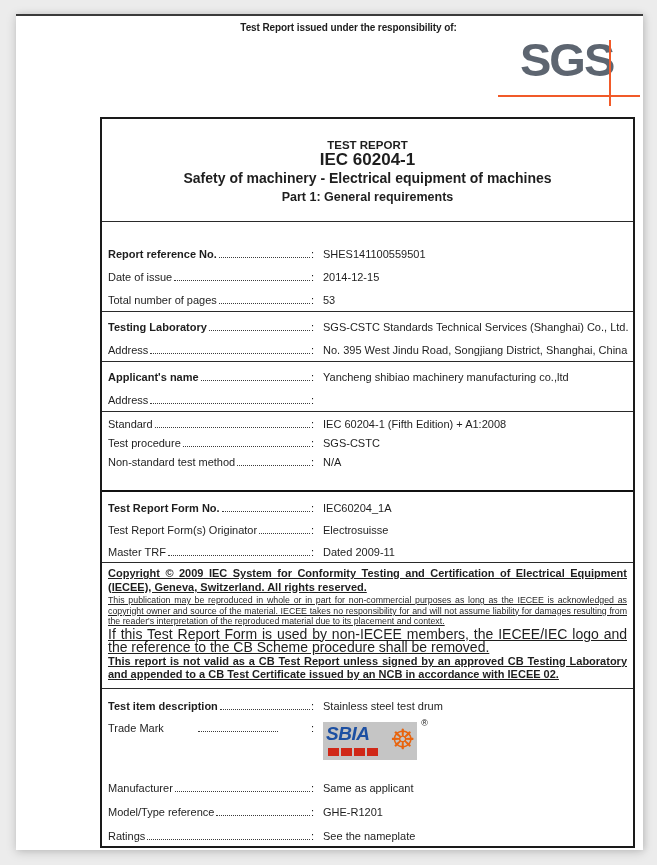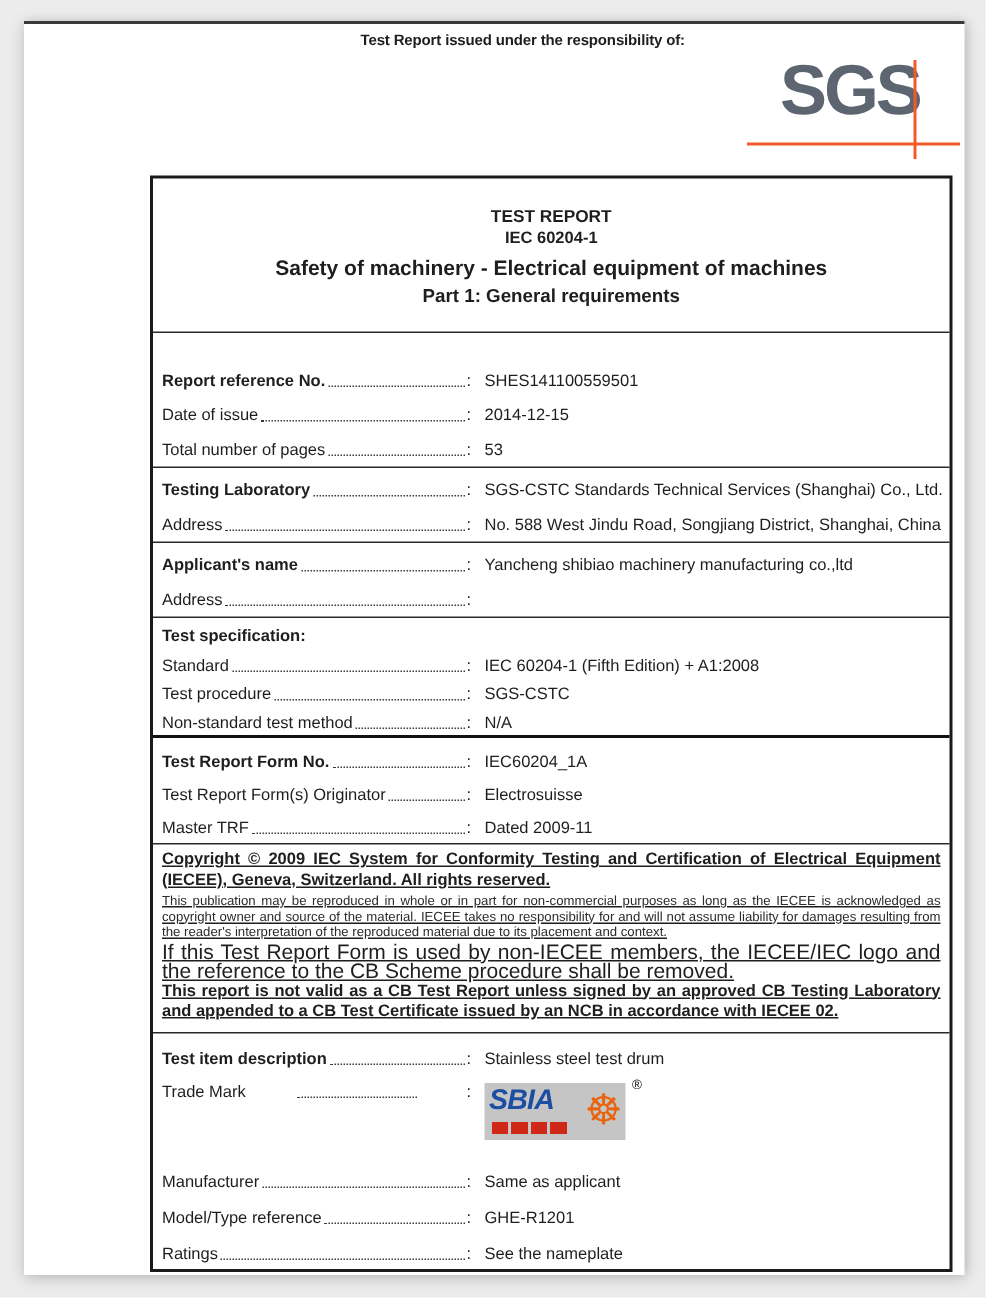--- a/index.html
+++ b/index.html
@@ -37,21 +37,21 @@
     position:absolute; left:84px; top:101px; width:535px; height:731px;
     border:2px solid #1a1a1a;
     display:flex; flex-direction:column;
     font-size:11px;
   }
   .sec { border-bottom:1.5px solid #2a2a2a; flex:none; }
   .sec:last-child { border-bottom:none; }
 
   .title-sec { height:103px; text-align:center; padding-top:19px; font-weight:bold; }
   .tl1 { font-size:11.5px; line-height:14px; }
-  .tl2 { font-size:11px; line-height:15px; }
+  .tl2 { font-size:17px; line-height:15px; }
   .tl3 { font-size:14px;  line-height:18px; margin-top:2px; }
   .tl4 { font-size:12.5px; line-height:17px; margin-top:2px; }
 
   .sec-a { height:90px; padding-top:19px; }
   .sec-b { height:50px; padding-top:2px; }
   .sec-c { height:50px; padding-top:2px; }
   .sec-d { height:80px; padding-top:2px; border-bottom:2.5px solid #111; }
   .sec-e { height:71px; padding-top:4px; }
   .sec-f { height:126px; padding:4px 6px 0 6px;text-decoration:underline; }
   .sec-g { flex:1; padding-top:5px; }
@@ -161,21 +161,21 @@
             <span class="colon">:</span>
           </div>
         <div class="val">SGS-CSTC Standards Technical Services (Shanghai) Co., Ltd.</div>
       </div>
       <div class="row">
         <div class="lbl">
             <span class="lt">Address</span>
             <span class="leader"></span>
             <span class="colon">:</span>
           </div>
-        <div class="val">No. 588 West Jindu Road, Songjiang District, Shanghai, China</div>
+        <div class="val">No. 395 West Jindu Road, Songjiang District, Shanghai, China</div>
       </div>
     </div>
 
     <div class="sec sec-c">
       <div class="row">
         <div class="lbl b">
             <span class="lt">Applicant's name</span>
             <span class="leader"></span>
             <span class="colon">:</span>
           </div>
@@ -184,21 +184,20 @@
       <div class="row">
         <div class="lbl">
             <span class="lt">Address</span>
             <span class="leader"></span>
             <span class="colon">:</span>
           </div>
       </div>
     </div>
 
     <div class="sec sec-d">
-      <div class="spec-heading">Test specification:</div>
       <div class="row">
         <div class="lbl">
             <span class="lt">Standard</span>
             <span class="leader"></span>
             <span class="colon">:</span>
           </div>
         <div class="val">IEC 60204-1 (Fifth Edition) + A1:2008</div>
       </div>
       <div class="row">
         <div class="lbl">

